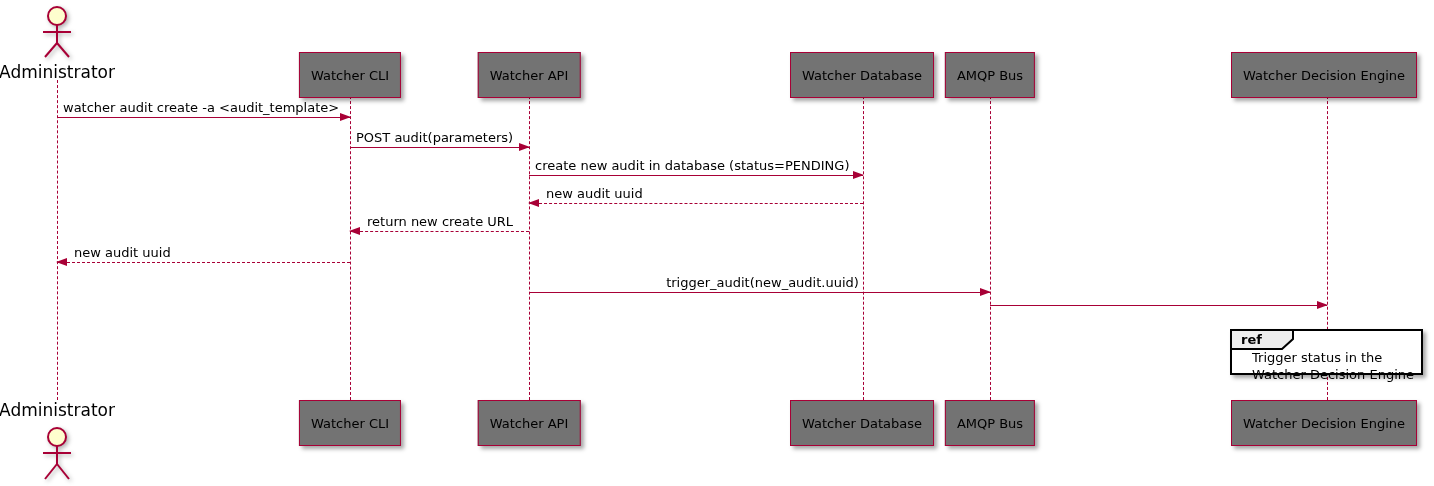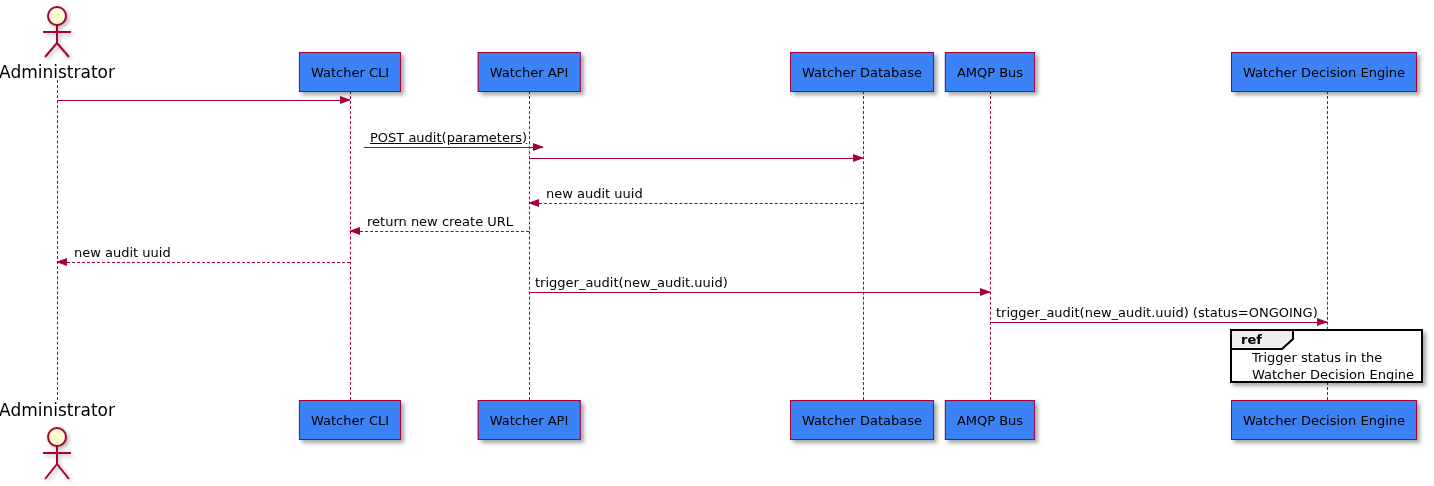--- a/index.html
+++ b/index.html
@@ -5,22 +5,22 @@
   html,body { margin:0; padding:0; }
   body {
     width:1434px; height:486px; position:relative; overflow:hidden;
     background:#ffffff;
     font-family:"DejaVu Sans","Liberation Sans",sans-serif;
     color:#000;
   }
   
   .pbox {
     position:absolute; transform:translateX(-50%);
-    background:#3b82f6; border:1.6px solid #A80036;
-    height:40px; box-sizing:border-box;
+    background:#737373; border:1.6px solid #A80036;
+    height:46px; box-sizing:border-box;
     display:flex; align-items:center;
     padding:0 11px; font-size:13px; white-space:nowrap;
     box-shadow:3px 3px 4px rgba(0,0,0,0.35);
     z-index:3;
   }
   .row-top .pbox { top:52px; }
   .row-bottom .pbox { top:400px; }
   
   .lifeline {
     position:absolute; top:81px; height:319px; width:0;
@@ -40,21 +40,21 @@
   }
   .msg.rtl .msg-label { padding-left:17px; }
   .msg-line { position:relative; height:0; border-top:1.5px solid #A80036; }
   .msg.dashed .msg-line { border-top:1.5px dashed #A80036; }
   .ah { position:absolute; width:0; height:0; top:-5.5px;
         border-top:4.5px solid transparent; border-bottom:4.5px solid transparent; }
   .ah.right { right:-1px; border-left:11px solid #A80036; }
   .ah.left  { left:-1px;  border-right:11px solid #A80036; }
   
   .ref-box {
-    position:absolute; left:1230px; top:329px; width:193px; height:54px;
+    position:absolute; left:1230px; top:329px; width:193px; height:46px;
     box-sizing:border-box; background:#ffffff; border:2px solid #000;
     box-shadow:3px 3px 4px rgba(0,0,0,0.35); z-index:4;
   }
   .ref-tag { position:absolute; left:-2px; top:-2px; }
   .ref-body {
     position:absolute; left:20px; top:19px;
     font-size:13px; line-height:16.5px; white-space:nowrap;
   }
 </style>
 </head>
@@ -78,31 +78,33 @@
 
 <div class="row-top">
   <div class="pbox" style="left:350px;">Watcher CLI</div>
   <div class="pbox" style="left:529px;">Watcher API</div>
   <div class="pbox" style="left:862px;">Watcher Database</div>
   <div class="pbox" style="left:990px;">AMQP Bus</div>
   <div class="pbox" style="left:1324px;">Watcher Decision Engine</div>
 </div>
 
 <div class="msg" style="left:57px; top:100px; width:293px;">
+  <div class="msg-label">watcher audit create -a &lt;audit_template&gt;</div>
   <div class="msg-line">
       <i class="ah right"></i>
     </div>
 </div>
-<div class="msg" style="left:364px; top:130px; width:179px;text-decoration:underline;">
+<div class="msg" style="left:350px; top:130px; width:179px;">
   <div class="msg-label">POST audit(parameters)</div>
   <div class="msg-line">
       <i class="ah right"></i>
     </div>
 </div>
 <div class="msg" style="left:529px; top:158px; width:334px;">
+  <div class="msg-label">create new audit in database (status=PENDING)</div>
   <div class="msg-line">
       <i class="ah right"></i>
     </div>
 </div>
 <div class="msg dashed rtl" style="left:529px; top:186px; width:334px;">
   <div class="msg-label">new audit uuid</div>
   <div class="msg-line">
       <i class="ah left"></i>
     </div>
 </div>
@@ -111,28 +113,27 @@
   <div class="msg-line">
       <i class="ah left"></i>
     </div>
 </div>
 <div class="msg dashed rtl" style="left:57px; top:245px; width:293px;">
   <div class="msg-label">new audit uuid</div>
   <div class="msg-line">
       <i class="ah left"></i>
     </div>
 </div>
-<div class="msg" style="left:529px; top:275px; width:461px;">
+<div class="msg" style="left:529px; top:275px; width:461px;text-align:center;">
   <div class="msg-label">trigger_audit(new_audit.uuid)</div>
   <div class="msg-line">
       <i class="ah right"></i>
     </div>
 </div>
 <div class="msg" style="left:990px; top:305px; width:337px;">
-  <div class="msg-label">trigger_audit(new_audit.uuid) (status=ONGOING)</div>
   <div class="msg-line">
       <i class="ah right"></i>
     </div>
 </div>
 
 <div class="ref-box">
   <svg class="ref-tag" width="66" height="21" viewBox="0 0 66 21">
     <polygon points="1,1 63,1 63,10 52,20 1,20" fill="#EEEEEE" stroke="#000000" stroke-width="2"></polygon>
     <text x="11" y="15" font-size="13" font-weight="bold" font-family="DejaVu Sans, sans-serif">ref</text>
   </svg>

